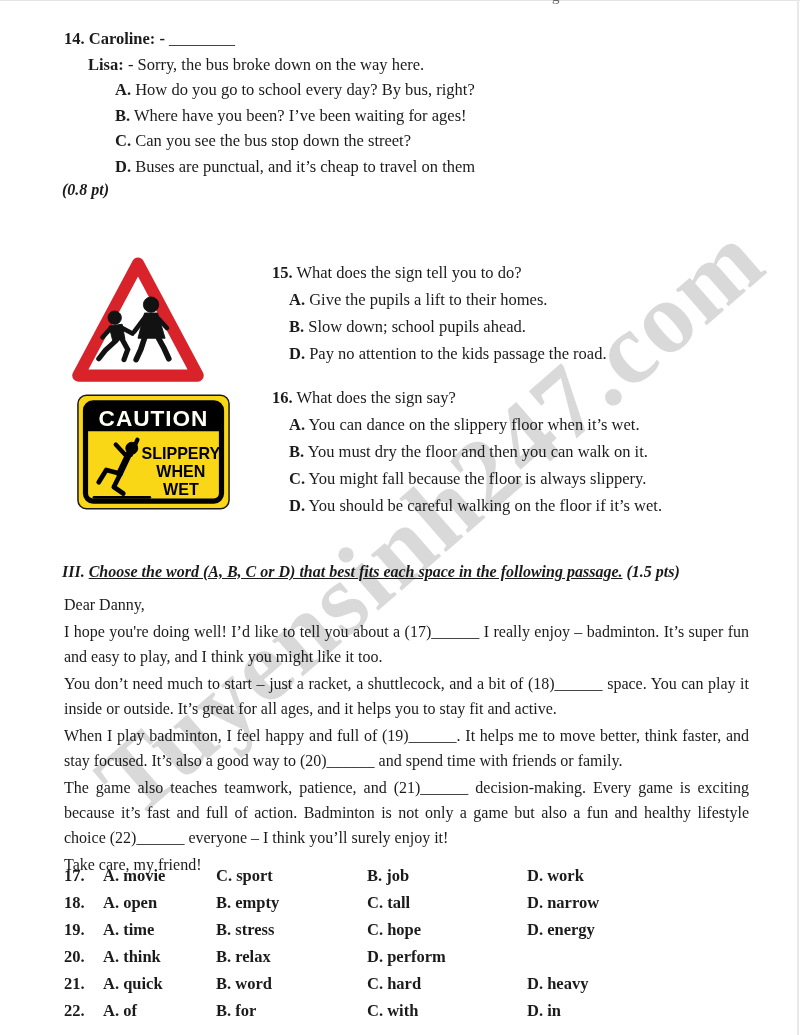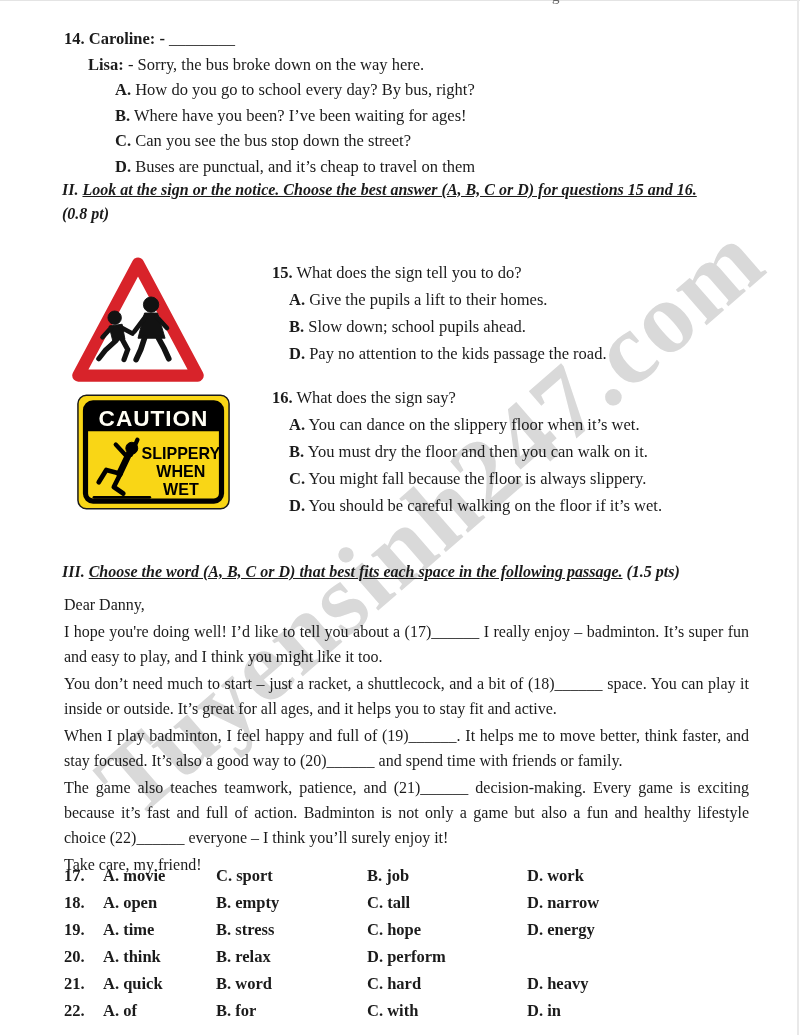--- a/index.html
+++ b/index.html
@@ -78,24 +78,20 @@
       <span class="b">Lisa:</span>
       <span>- Sorry, the bus broke down on the way here.</span>
     </div>
     <div class="opt"><span class="b">A.</span> <span>How do you go to school every day? By bus, right?</span></div>
     <div class="opt"><span class="b">B.</span> <span>Where have you been? I’ve been waiting for ages!</span></div>
     <div class="opt"><span class="b">C.</span> <span>Can you see the bus stop down the street?</span></div>
     <div class="opt"><span class="b">D.</span> <span>Buses are punctual, and it’s cheap to travel on them</span></div>
   </div>
 
   <div class="abs heading" id="sec2">
-    <div>
-      <span class="bi">II.</span>
-      <span class="bi u">Look at the sign or the notice. Choose the best answer (A, B, C or D) for questions 15 and 16.</span>
-    </div>
     <div class="bi">(0.8 pt)</div>
   </div>
 
   <div class="abs" id="signs-area">
 
     <svg id="school-sign" width="140" height="133" viewBox="0 0 150 142">
       <path d="M75 10 L139 130 H11 Z" fill="#ffffff" stroke="#d8232a" stroke-width="13" stroke-linejoin="round"></path>
       <g fill="#121212" stroke="#121212">
 
         <circle cx="50" cy="68" r="7.2"></circle>

